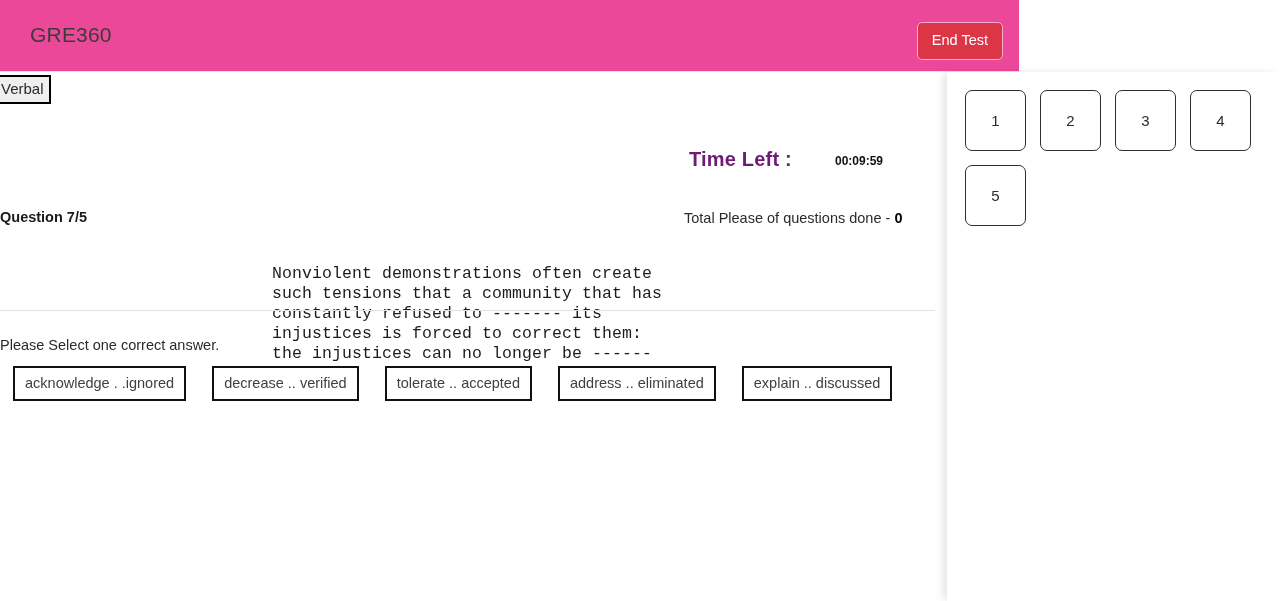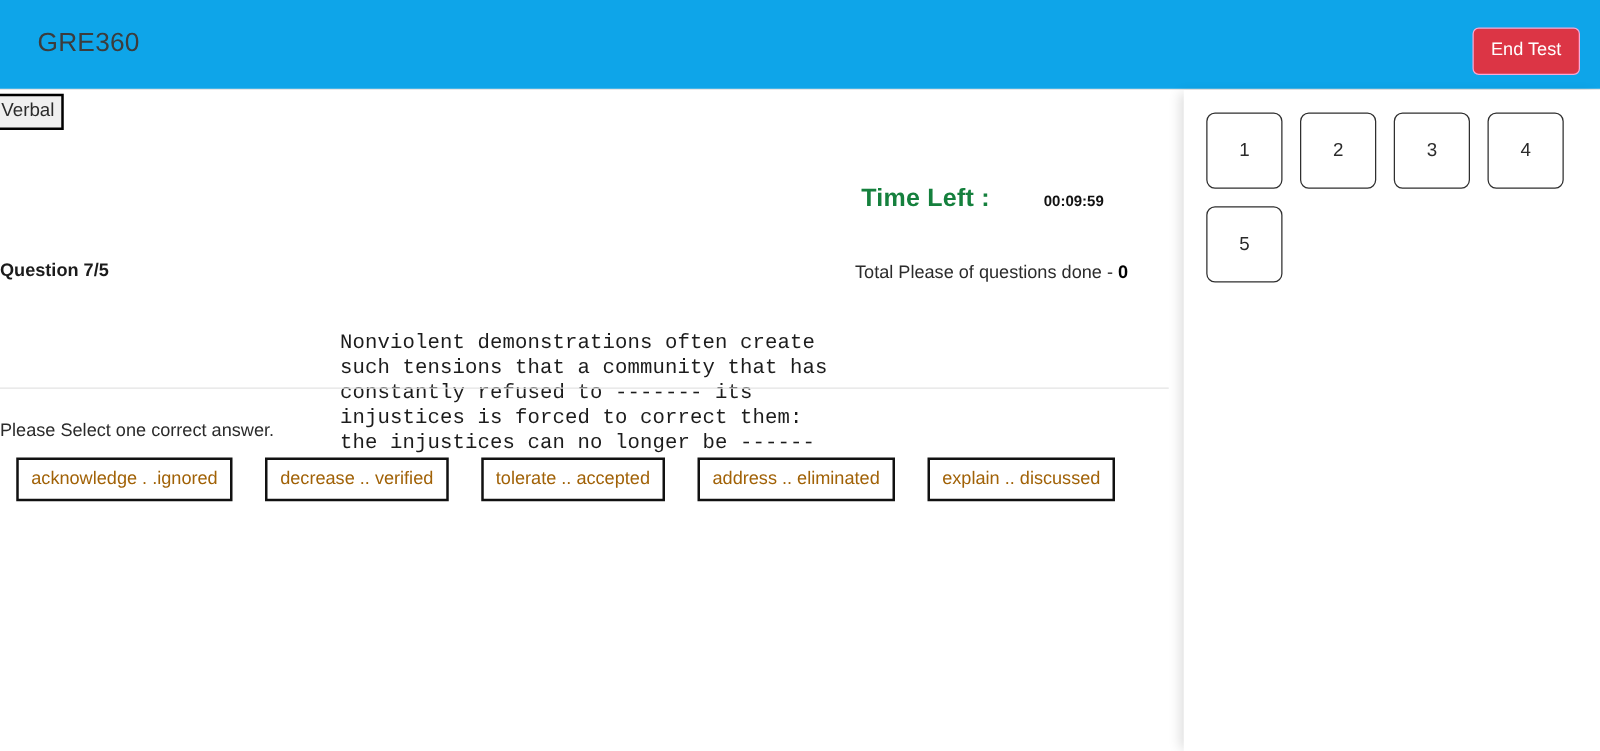--- a/index.html
+++ b/index.html
@@ -17,23 +17,23 @@
     position: relative;
     width: 1280px;
     height: 601px;
     background: #ffffff;
   }
 
   
   .navbar {
     position: absolute;
     top: 0; left: 0;
-    width: 1280px;
+    width: 1019px;
     height: 72px;
-    background: #0ea5e9;
+    background: #ec4899;
     border-bottom: 1px solid #e6e6e6;
   }
   .brand {
     position: absolute;
     left: 30px;
     top: 21px;
     font-size: 21px;
     font-weight: 400;
     color: #3c3c3c;
     letter-spacing: 0.2px;
@@ -79,21 +79,21 @@
     cursor: pointer;
     white-space: nowrap;
   }
 
   .time-left {
     position: absolute;
     left: 689px;
     top: 74px;
     font-size: 20px;
     font-weight: bold;
-    color: #15803d;
+    color: #701a75;
     line-height: 26px;
     letter-spacing: 0.2px;
     white-space: nowrap;
   }
   .time-value {
     position: absolute;
     left: 835px;
     top: 79px;
     font-size: 12px;
     font-weight: bold;
@@ -165,21 +165,21 @@
     flex-direction: row;
     align-items: flex-start;
     gap: 0px;
   }
   .option-btn {
     background: #ffffff;
     border: 2px solid #111111;
     font-family: "Liberation Sans", sans-serif;
     font-size: 14.5px;
     line-height: 18px;
-    color: #a16207;
+    color: #404040;
     padding: 6px 10px 7px 10px;
     margin-right: 26px;
     cursor: pointer;
     white-space: nowrap;
   }
 
   
   .navigator {
     position: absolute;
     top: 72px;

